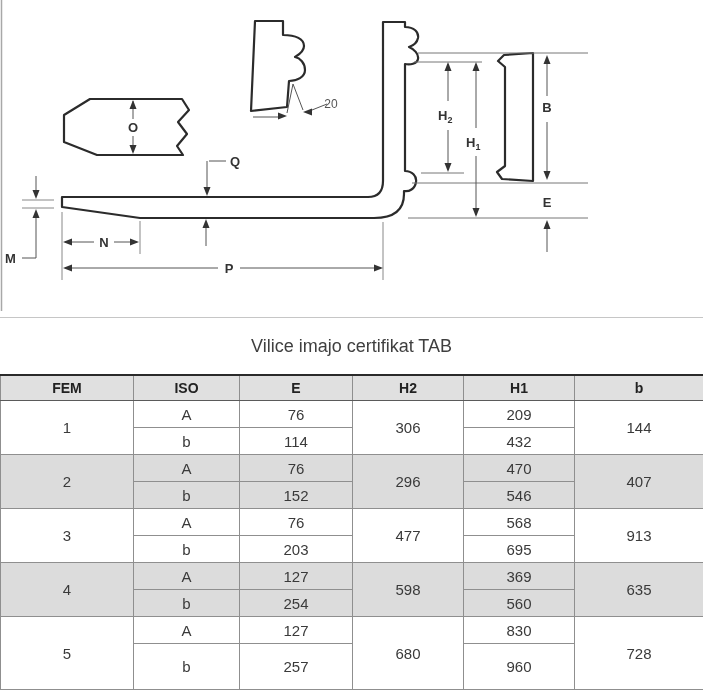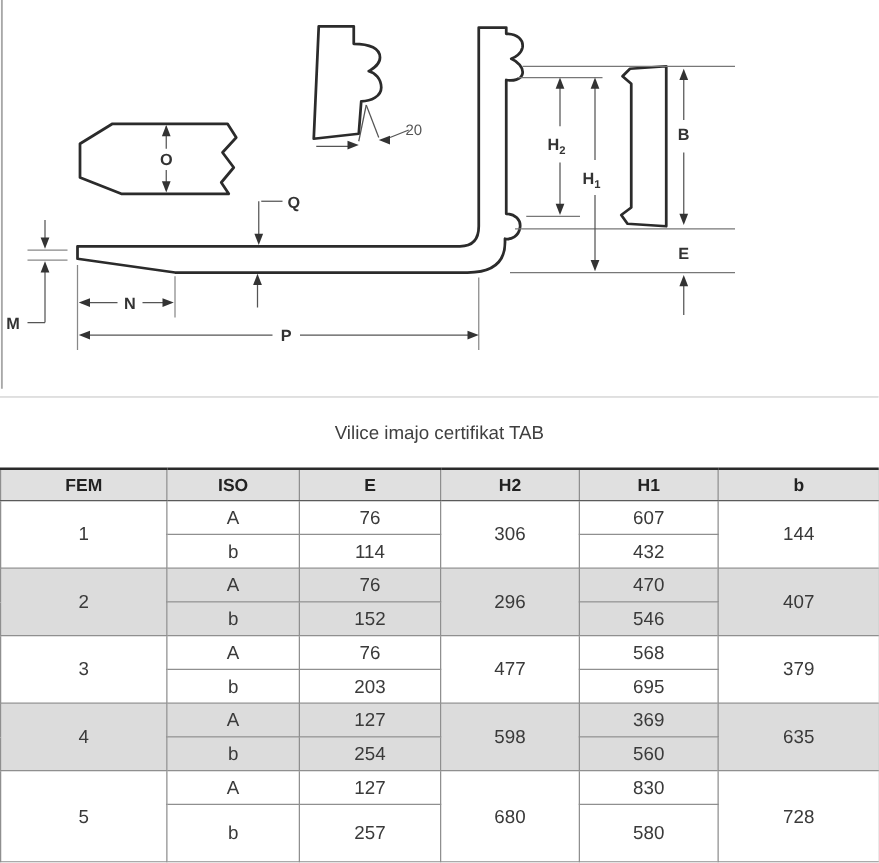--- a/index.html
+++ b/index.html
@@ -5,21 +5,21 @@
   html,body{margin:0;padding:0;}
   body{
     width:703px;height:690px;overflow:hidden;background:#fff;
     font-family:"Liberation Sans", sans-serif;
   }
   #diagram{height:317px;position:relative;background:#fff;}
   #diagram svg{display:block;}
   #caption{
     height:56px;border-top:1px solid var(--separator,#c6c6c6);
     display:flex;align-items:center;justify-content:center;
-    font-size:15px;color:#3f3f3f;
+    font-size:18px;color:#3f3f3f;
   }
   table{width:703px;border-collapse:collapse;table-layout:fixed;}
   thead th{
     background:var(--header-bg,#e0e0e0);
     border:1px solid #8f8f8f;border-top:2px solid #2a2a2a;border-bottom:1px solid #5a5a5a;
     font-size:14px;font-weight:bold;color:#222;height:24px;padding:0;text-align:center;
   }
   td{
     border:1px solid #8f8f8f;text-align:center;vertical-align:middle;
     font-size:15px;color:#3a3a3a;height:26px;padding:0;background:#fff;
@@ -163,21 +163,21 @@
         <th>H1</th>
         <th>b</th>
       </tr>
   </thead>
   <tbody id="table-body">
       <tr>
         <td rowspan="2">1</td>
         <td>A</td>
         <td>76</td>
         <td rowspan="2">306</td>
-        <td>607</td>
+        <td>209</td>
         <td rowspan="2">144</td>
       </tr>
       <tr>
         <td>b</td>
         <td>114</td>
         <td>432</td>
       </tr>
       <tr class="shaded">
         <td rowspan="2">2</td>
         <td>A</td>
@@ -190,21 +190,21 @@
         <td>b</td>
         <td>152</td>
         <td>546</td>
       </tr>
       <tr>
         <td rowspan="2">3</td>
         <td>A</td>
         <td>76</td>
         <td rowspan="2">477</td>
         <td>568</td>
-        <td rowspan="2">379</td>
+        <td rowspan="2">913</td>
       </tr>
       <tr>
         <td>b</td>
         <td>203</td>
         <td>695</td>
       </tr>
       <tr class="shaded">
         <td rowspan="2">4</td>
         <td>A</td>
         <td>127</td>
@@ -221,16 +221,16 @@
         <td rowspan="2">5</td>
         <td>A</td>
         <td>127</td>
         <td rowspan="2">680</td>
         <td>830</td>
         <td rowspan="2">728</td>
       </tr>
       <tr class="tall">
         <td>b</td>
         <td>257</td>
-        <td>580</td>
+        <td>960</td>
       </tr>
     </tbody>
 </table>
 
 </body></html>

